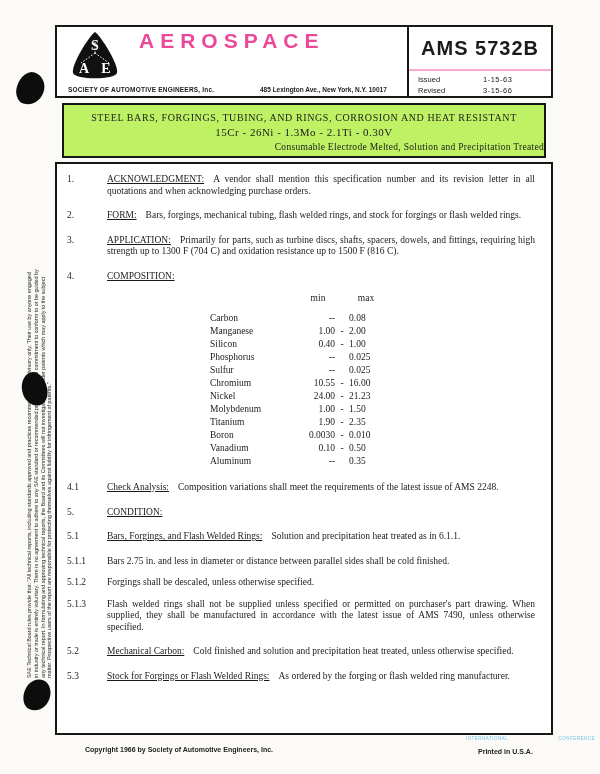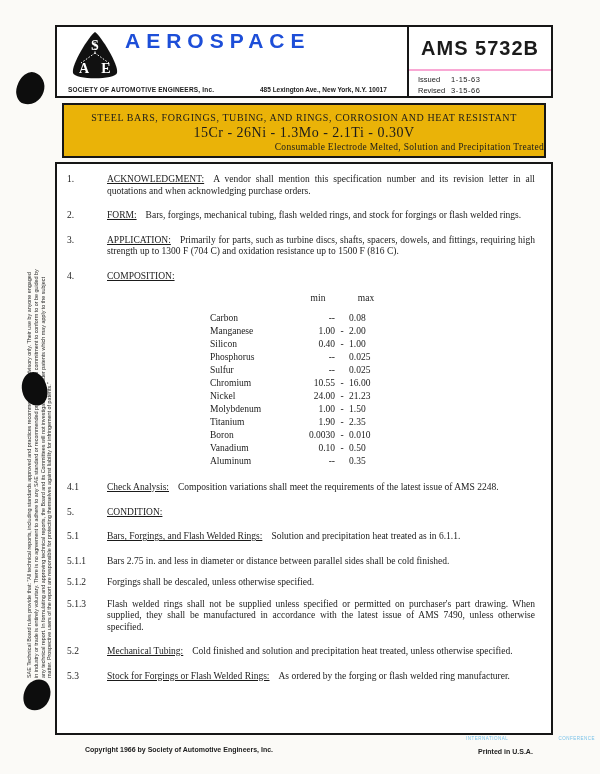--- a/index.html
+++ b/index.html
@@ -3,36 +3,36 @@
 <meta charset="utf-8">
 <style>
   html,body{margin:0;padding:0;}
   body{width:600px;height:774px;background:#e9e9e7;font-family:"Liberation Serif",serif;color:#1b1b1b;}
   .sheet{position:relative;width:600px;height:774px;background:#fbfaf7;overflow:hidden;}
 
   
   .header-box{position:absolute;left:55px;top:25px;width:498px;height:73px;border:2px solid #161616;display:flex;box-sizing:border-box;background:#fff;}
   .header-left{flex:1;position:relative;border-right:2px solid #161616;}
   .logo-wrap{position:absolute;left:10px;top:4px;width:56px;height:50px;}
-  .hdr-title{position:absolute;left:68px;top:3px;font-family:"Liberation Sans",sans-serif;color:#1d4ed8;}
+  .hdr-title{position:absolute;left:82px;top:3px;font-family:"Liberation Sans",sans-serif;color:#ec4899;}
   .hdr-line1{font-size:21px;font-weight:bold;letter-spacing:6px;line-height:22px;}
   .hdr-line2{font-size:20px;font-weight:bold;letter-spacing:.5px;line-height:21px;}
   .org-name{position:absolute;left:11px;bottom:3px;font-family:"Liberation Sans",sans-serif;font-size:6.5px;font-weight:bold;letter-spacing:.2px;}
   .org-address{position:absolute;left:203px;bottom:3px;font-family:"Liberation Sans",sans-serif;font-size:6.5px;font-weight:bold;}
   .header-right{width:142px;display:flex;flex-direction:column;box-sizing:border-box;}
   .doc-number{height:42px;border-bottom:2px solid #f9a8d4;display:flex;align-items:center;justify-content:center;font-family:Liberation Sans, sans-serif;font-size:20px;font-weight:bold;letter-spacing:1px;}
   .dates{flex:1;padding:3px 0 0 9px;font-family:"Liberation Sans",sans-serif;font-size:7.5px;}
-  .date-row{display:flex;line-height:11px;}
+  .date-row{display:flex;line-height:11px;gap:32px;}
   .date-label{width:33px;}
   .date-val{letter-spacing:.5px;text-align:right;}
 
   
-  .title-box{position:absolute;left:62px;top:103px;width:484px;height:55px;border:2px solid #161616;box-sizing:border-box;text-align:center;padding-top:5px;background:#eab308;}
+  .title-box{position:absolute;left:62px;top:103px;width:484px;height:55px;border:2px solid #161616;box-sizing:border-box;text-align:center;padding-top:5px;background:#bef264;}
   .tb1{font-size:10px;letter-spacing:.6px;line-height:15px;}
-  .tb2{font-size:14px;letter-spacing:.5px;line-height:15px;}
+  .tb2{font-size:11px;letter-spacing:.5px;line-height:15px;}
   .tb3{font-size:9.5px;letter-spacing:.3px;line-height:15px;text-align:right;}
 
   
   .body-box{position:absolute;left:55px;top:162px;width:498px;height:573px;border:2px solid #161616;box-sizing:border-box;padding:10px 16px 0 10px;font-size:9.5px;line-height:11.5px;background:#fff;}
   .sec{display:flex;margin-bottom:13px;}
   .sec-num{width:40px;flex-shrink:0;}
   .sec-body{flex:1;text-align:justify;}
   .sec-heading{text-decoration:underline;margin-right:9px;}
   .sec-heading:empty{display:none;margin:0;}
   .sec-tight{margin-bottom:10px;}
@@ -253,21 +253,21 @@
       <div class="sec-body"><span>Forgings shall be descaled, unless otherwise specified.</span></div>
     </div>
 
     <div class="sec">
       <div class="sec-num">5.1.3</div>
       <div class="sec-body"><span>Flash welded rings shall not be supplied unless specified or permitted on purchaser's part drawing. When supplied, they shall be manufactured in accordance with the latest issue of AMS 7490, unless otherwise specified.</span></div>
     </div>
 
     <div class="sec">
       <div class="sec-num">5.2</div>
-      <div class="sec-body"><span class="sec-heading">Mechanical Tubing:</span><span>Cold finished and solution and precipitation heat treated, unless otherwise specified.</span></div>
+      <div class="sec-body"><span class="sec-heading">Mechanical Carbon:</span><span>Cold finished and solution and precipitation heat treated, unless otherwise specified.</span></div>
     </div>
 
     <div class="sec">
       <div class="sec-num">5.3</div>
       <div class="sec-body"><span class="sec-heading">Stock for Forgings or Flash Welded Rings:</span><span>As ordered by the forging or flash welded ring manufacturer.</span></div>
     </div>
 
   </div>
 
   <div class="copyright">Copyright  1966  by Society of Automotive Engineers, Inc.</div>

